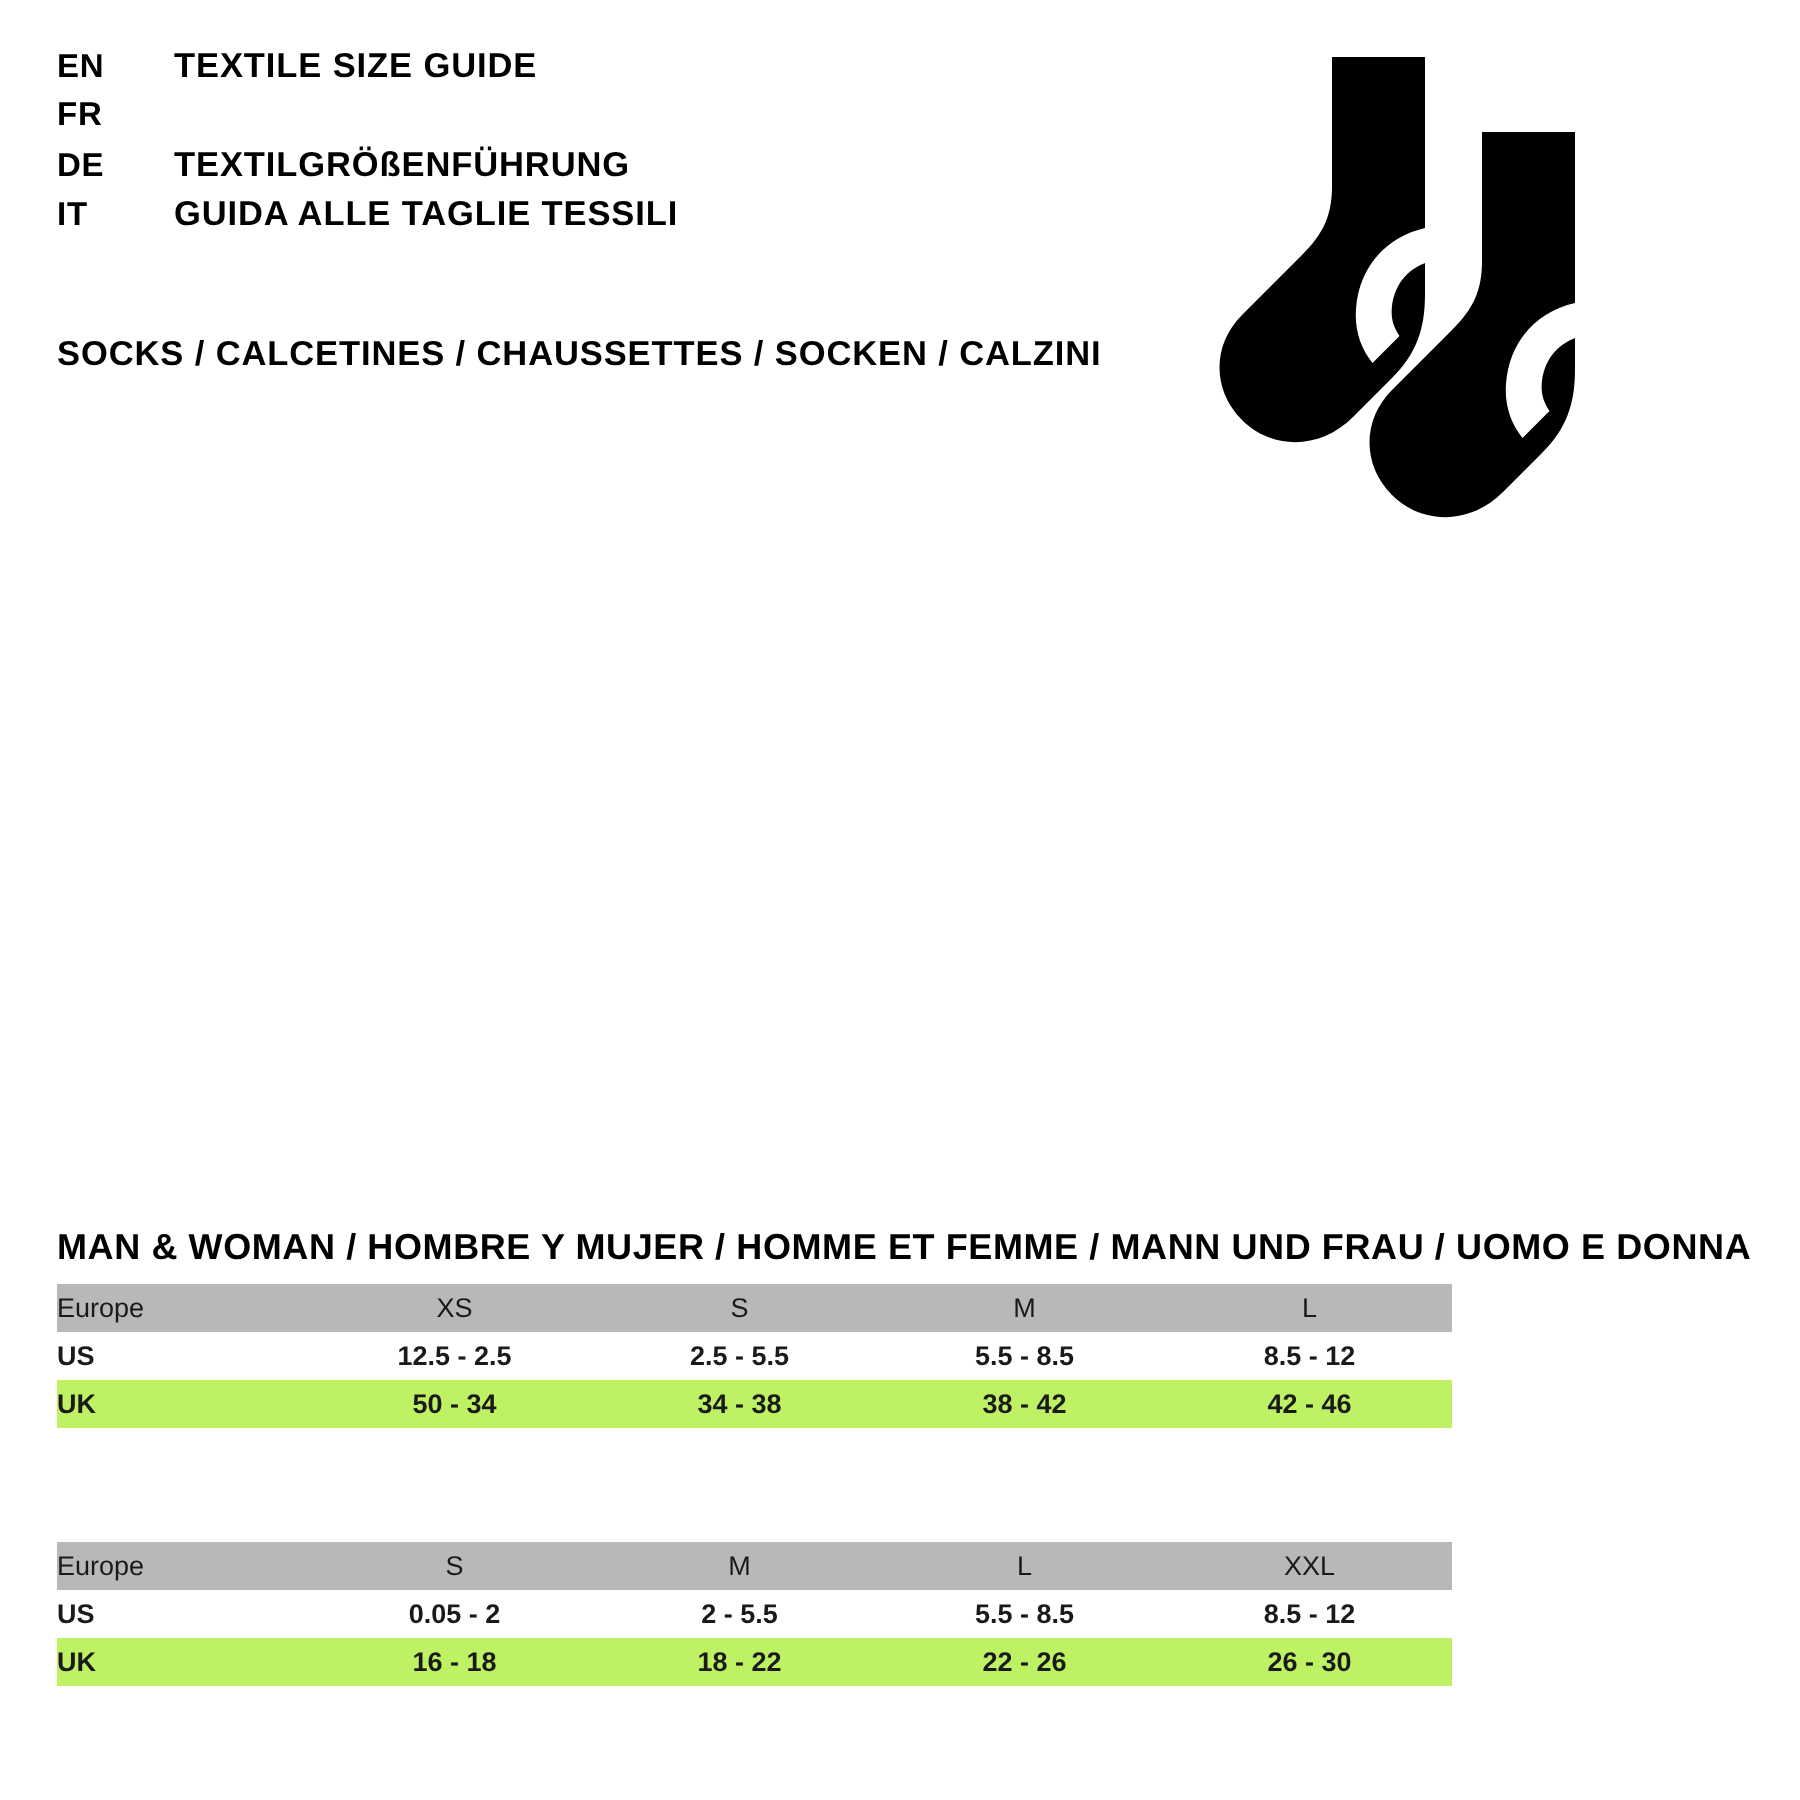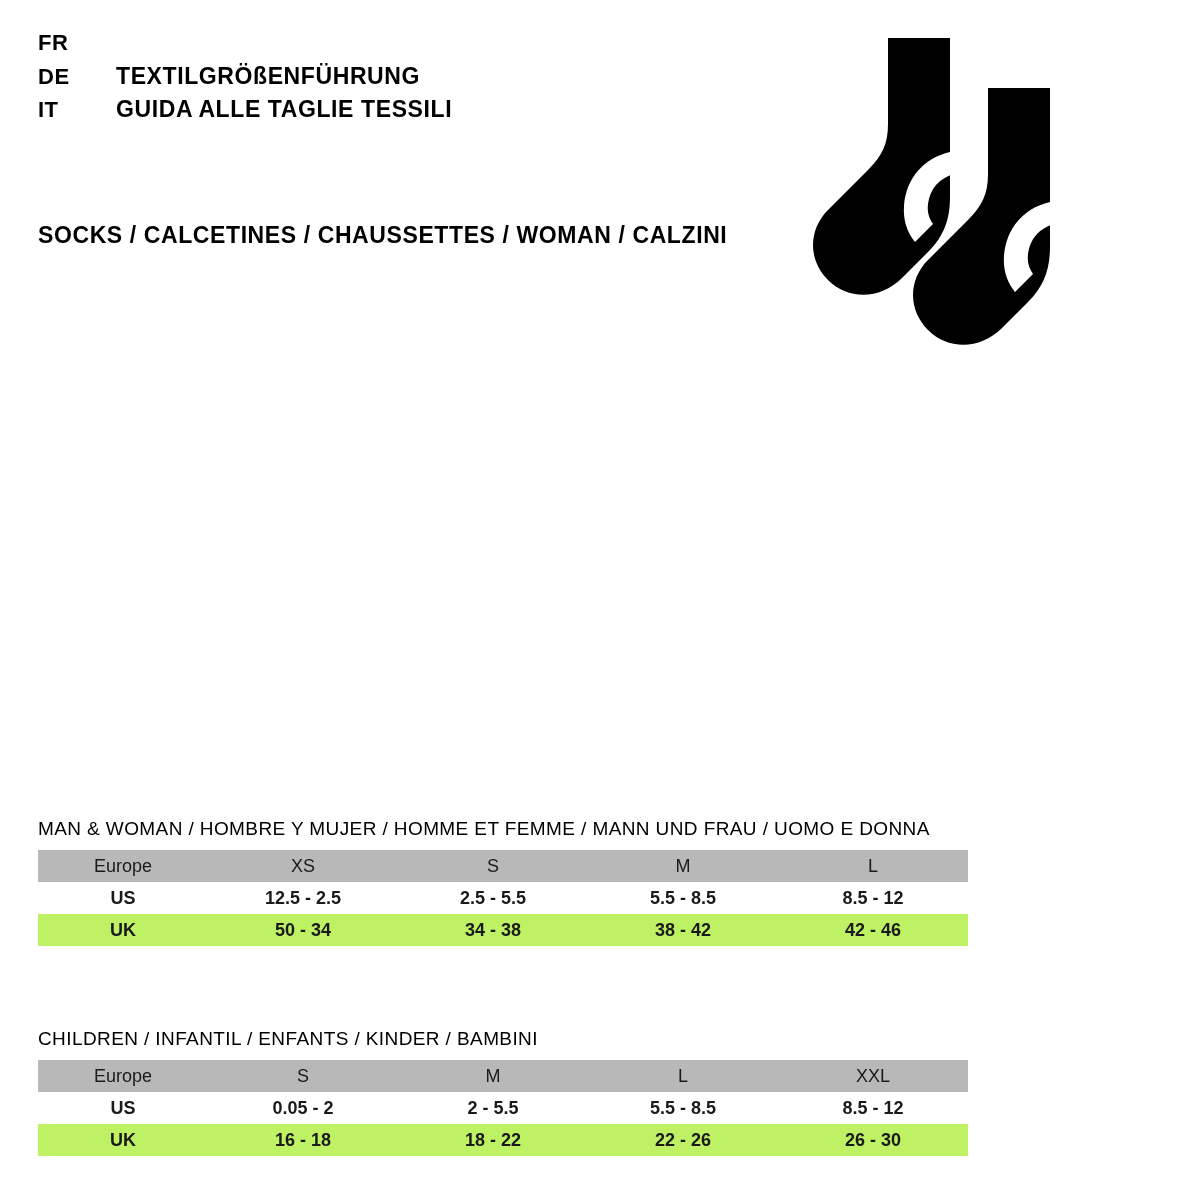--- a/index.html
+++ b/index.html
@@ -69,22 +69,22 @@
   
   .table-block {
     position: absolute;
     left: 38px;
     width: 930px;
   }
   .block-adults { top: 818px; }
   .block-children { top: 1028px; }
 
   .block-title {
-    font-size: 19px;
-    font-weight: 400;
+    font-size: 24px;
+    font-weight: 700;
     letter-spacing: 0.4px;
     margin-bottom: 10px;
     white-space: nowrap;
   }
 
   table.size-table {
     border-collapse: collapse;
     width: 930px;
     table-layout: fixed;
   }
@@ -99,48 +99,52 @@
     background: #b8b8b8;
     font-weight: 400;
   }
   table.size-table tr.row-alt td {
     background: #bef264;
   }
   table.size-table tr.row-plain td {
     background: #ffffff;
   }
   td.label-cell {
-    text-align: center;
+    text-align: left;
     padding-left: 8px;
     width: 170px;
   }
   td.val-cell {
     text-align: center;
   }
 </style>
 </head>
 <body>
 
 <div class="page">
 
   <div class="lang-block">
     <div class="lang-row">
+      <span class="lang-code">EN</span>
+      <span class="lang-text">TEXTILE SIZE GUIDE</span>
+    </div>
+    <div class="lang-row">
       <span class="lang-code">FR</span>
     </div>
     <div class="lang-row">
       <span class="lang-code">DE</span>
       <span class="lang-text">TEXTILGRÖßENFÜHRUNG</span>
     </div>
     <div class="lang-row">
       <span class="lang-code">IT</span>
       <span class="lang-text">GUIDA ALLE TAGLIE TESSILI</span>
     </div>
   </div>
 
-  <div class="product-line">SOCKS / CALCETINES / CHAUSSETTES / WOMAN / CALZINI</div>
+  <div class="product-line">SOCKS / CALCETINES / CHAUSSETTES / SOCKEN / CALZINI</div>
 
   <div class="socks-art">
     <svg width="340" height="340" viewBox="0 0 340 340" xmlns="http://www.w3.org/2000/svg">
 
       <path d="M88 18 h62 v158 c0 24 -6 40 -22 56 l-26 26 c-22 22 -54 22 -74 2 c-20 -20 -20 -50 0 -70 l40 -40 c14 -14 20 -26 20 -46 Z" fill="#000000"></path>
       <path d="M150 132 c-26 6 -44 26 -46 54 c-1 14 3 26 11 36 l18 -18 c-4 -6 -6 -12 -5 -20 c2 -16 12 -26 26 -30 Z" fill="#ffffff"></path>
 
       <path d="M188 68 h62 v158 c0 24 -6 40 -22 56 l-26 26 c-22 22 -54 22 -74 2 c-20 -20 -20 -50 0 -70 l40 -40 c14 -14 20 -26 20 -46 Z" fill="#000000"></path>
       <path d="M250 182 c-26 6 -44 26 -46 54 c-1 14 3 26 11 36 l18 -18 c-4 -6 -6 -12 -5 -20 c2 -16 12 -26 26 -30 Z" fill="#ffffff"></path>
     </svg>
@@ -169,21 +173,20 @@
           <td class="val-cell">50 - 34</td>
           <td class="val-cell">34 - 38</td>
           <td class="val-cell">38 - 42</td>
           <td class="val-cell">42 - 46</td>
         </tr>
       </tbody>
     </table>
   </div>
 
   <div class="table-block block-children">
-    <div class="block-title">CHILDREN / INFANTIL / ENFANTS / KINDER / BAMBINI</div>
     <table class="size-table">
       <tbody>
         <tr class="row-head">
           <td class="label-cell">Europe</td>
           <td class="val-cell">S</td>
           <td class="val-cell">M</td>
           <td class="val-cell">L</td>
           <td class="val-cell">XXL</td>
         </tr>
         <tr class="row-plain">

